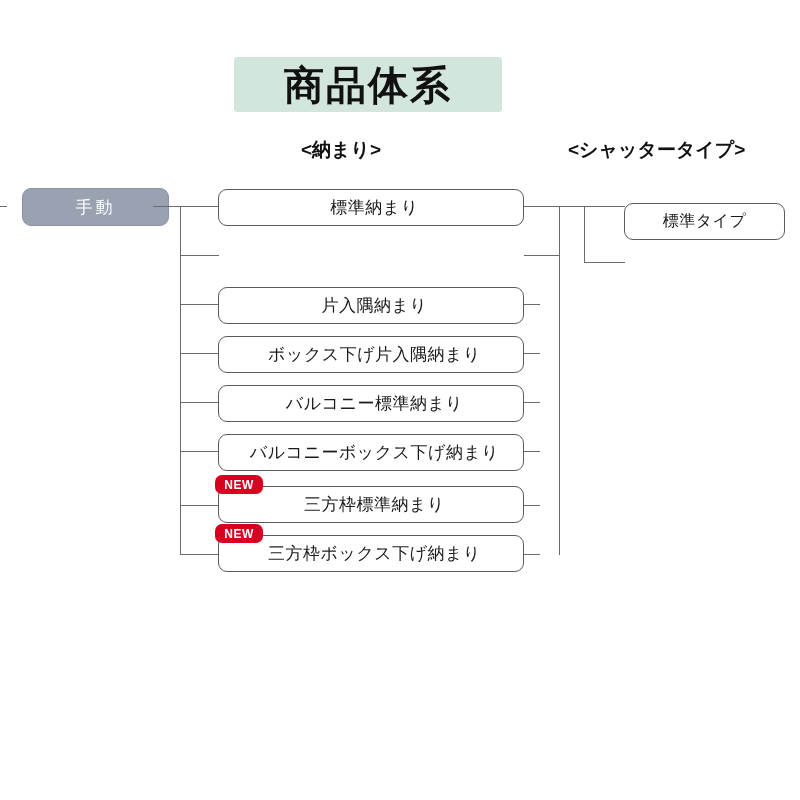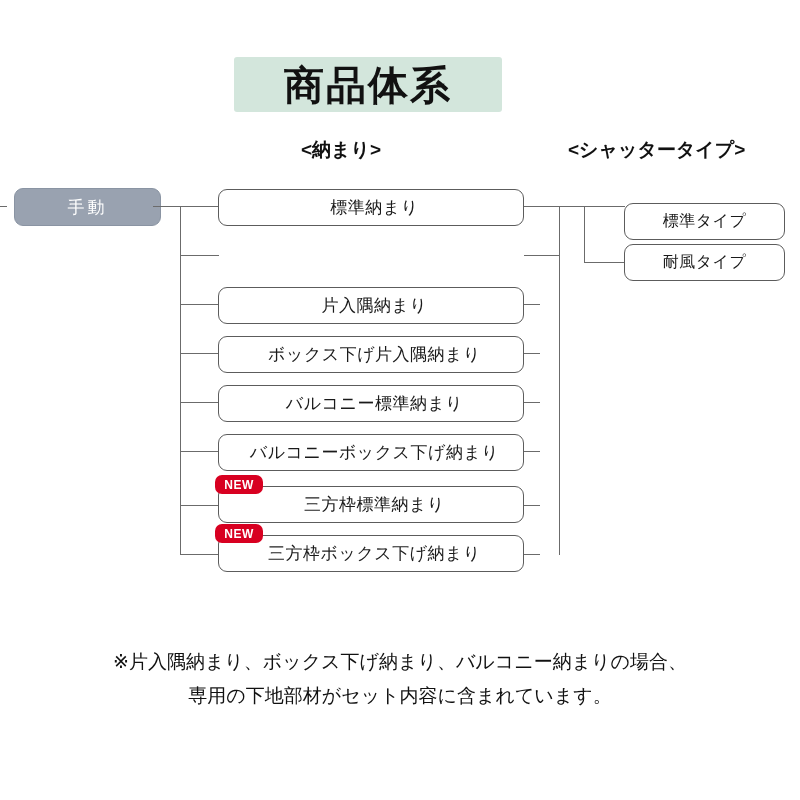--- a/index.html
+++ b/index.html
@@ -53,21 +53,21 @@
     font-weight: bold;
     color: #111111;
     white-space: nowrap;
   }
   #hdr-osamari { left: 301px; top: 137px; }
   #hdr-shutter { left: 568px; top: 137px; }
 
   
   .root-box {
     position: absolute;
-    left: 14px;
+    left: 22px;
     top: 188px;
     width: 147px;
     height: 38px;
     background: #99a2b0;
     border: 1px solid #8a94a3;
     border-radius: 9px;
     display: flex;
     align-items: center;
     justify-content: center;
     box-sizing: border-box;
@@ -221,22 +221,15 @@
   <div class="new-badge" style="left:215px; top:475px;">
     <span class="new-badge-text">NEW</span>
   </div>
   <div class="new-badge" style="left:215px; top:524px;">
     <span class="new-badge-text">NEW</span>
   </div>
 
   <div class="node type-node" style="top:203px;">
     <span class="node-label">標準タイプ</span>
   </div>
-  <div class="node type-node" style="top:244px;">
-    <span class="node-label">耐風タイプ</span>
-  </div>
-
-  <div class="footnote">
-    <div>※片入隅納まり、ボックス下げ納まり、バルコニー納まりの場合、</div>
-    <div>専用の下地部材がセット内容に含まれています。</div>
-  </div>
+
 
 </div>
 
 </body></html>

